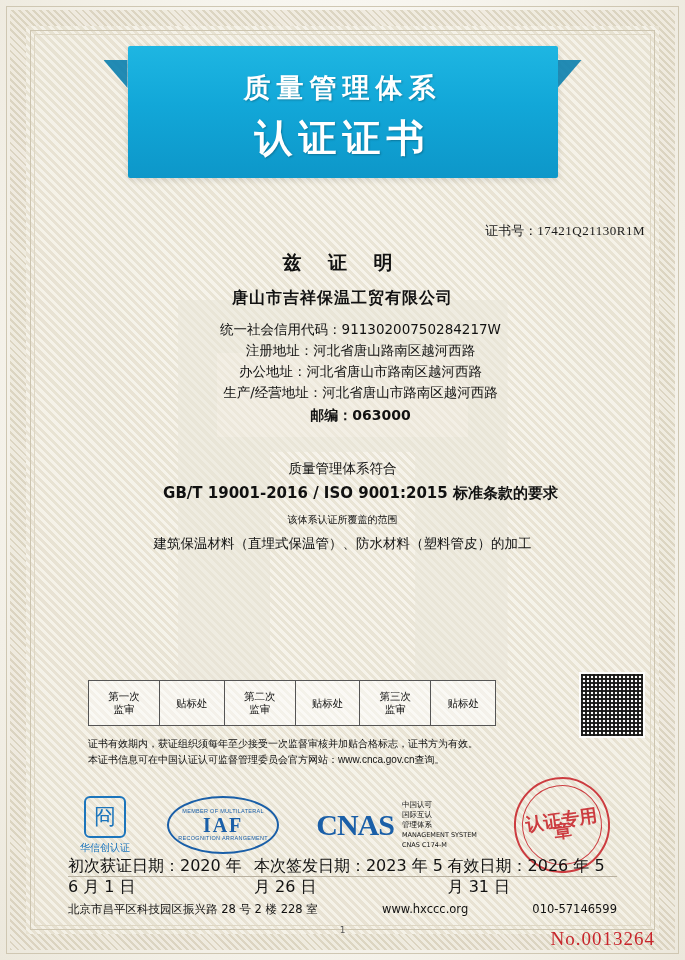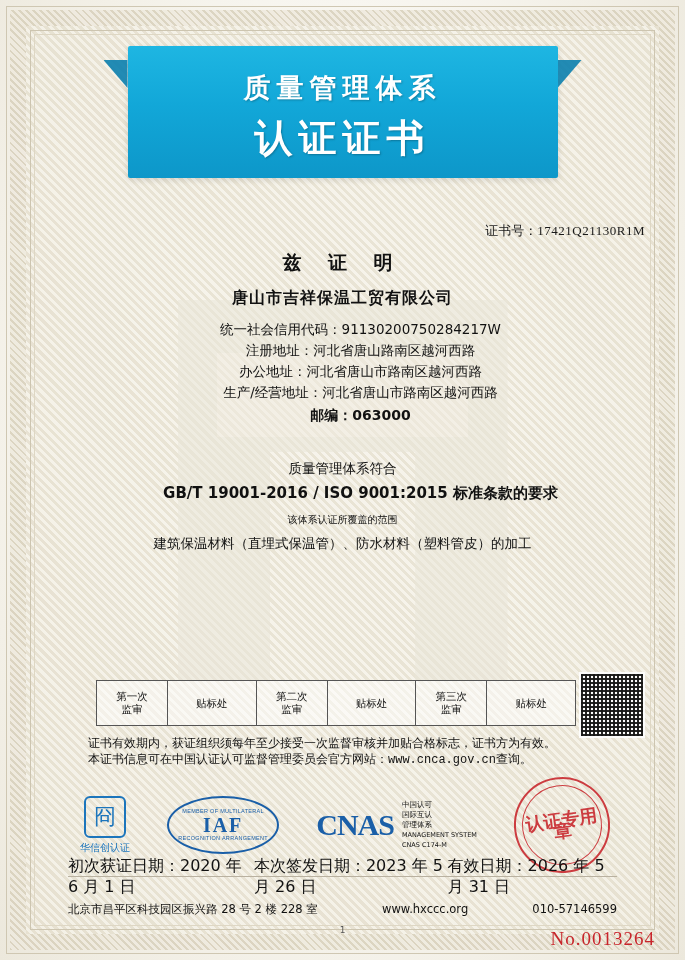--- a/index.html
+++ b/index.html
@@ -113,24 +113,23 @@
   .zip{font-size:14px;font-weight:bold;margin-top:2px;}
   .gap{height:34px;}
   .conform{font-size:13.5px;color:#111;font-family:"DejaVu Sans",sans-serif;margin-bottom:6px;}
   .standard{font-size:15px;font-weight:bold;color:#111;font-family:"DejaVu Sans",sans-serif;margin-bottom:10px;padding-left:36px;}
   .scope-label{font-size:10px;color:#111;font-family:"DejaVu Sans",sans-serif;margin-bottom:8px;}
   .scope{font-size:13.5px;color:#111;font-family:"DejaVu Sans",sans-serif;}
 
   
   .surv{
     position:absolute;left:88px;top:680px;
-    width:480px;height:46px;
+    width:408px;height:46px;
     display:flex;border:1px solid #555;box-sizing:border-box;
     background:rgba(255,255,255,.5);
-    margin-left:8px;
   }
   .surv .cell{
     flex:0 0 70px;border-right:1px solid #555;
     display:flex;align-items:center;justify-content:center;
     font-size:10.5px;color:#111;text-align:center;line-height:13px;
     font-family:"DejaVu Sans",sans-serif;
   }
   .surv .wide{flex:1 1 auto;}
   .surv .cell:last-child{border-right:none;}
 
@@ -139,22 +138,22 @@
     background:
       repeating-linear-gradient(0deg,#111 0 2px,#fff 2px 4px),
       repeating-linear-gradient(90deg,#111 0 2px,#fff 2px 4px);
     background-blend-mode:multiply;
     border:2px solid #fff;
     opacity:.9;
   }
 
   .notes{
     position:absolute;left:88px;top:736px;width:470px;
-    font-size:12px;color:#111;line-height:16px;
-    font-family:Liberation Mono, monospace;
+    font-size:10px;color:#111;line-height:16px;
+    font-family:Liberation Sans, sans-serif;
     text-align:left;
   }
 
   
   .logos{
     position:absolute;left:80px;top:790px;width:530px;height:70px;
     display:flex;align-items:center;justify-content:space-between;
   }
   .logo-huaxin{display:flex;flex-direction:column;align-items:center;}
   .logo-huaxin .mark{

